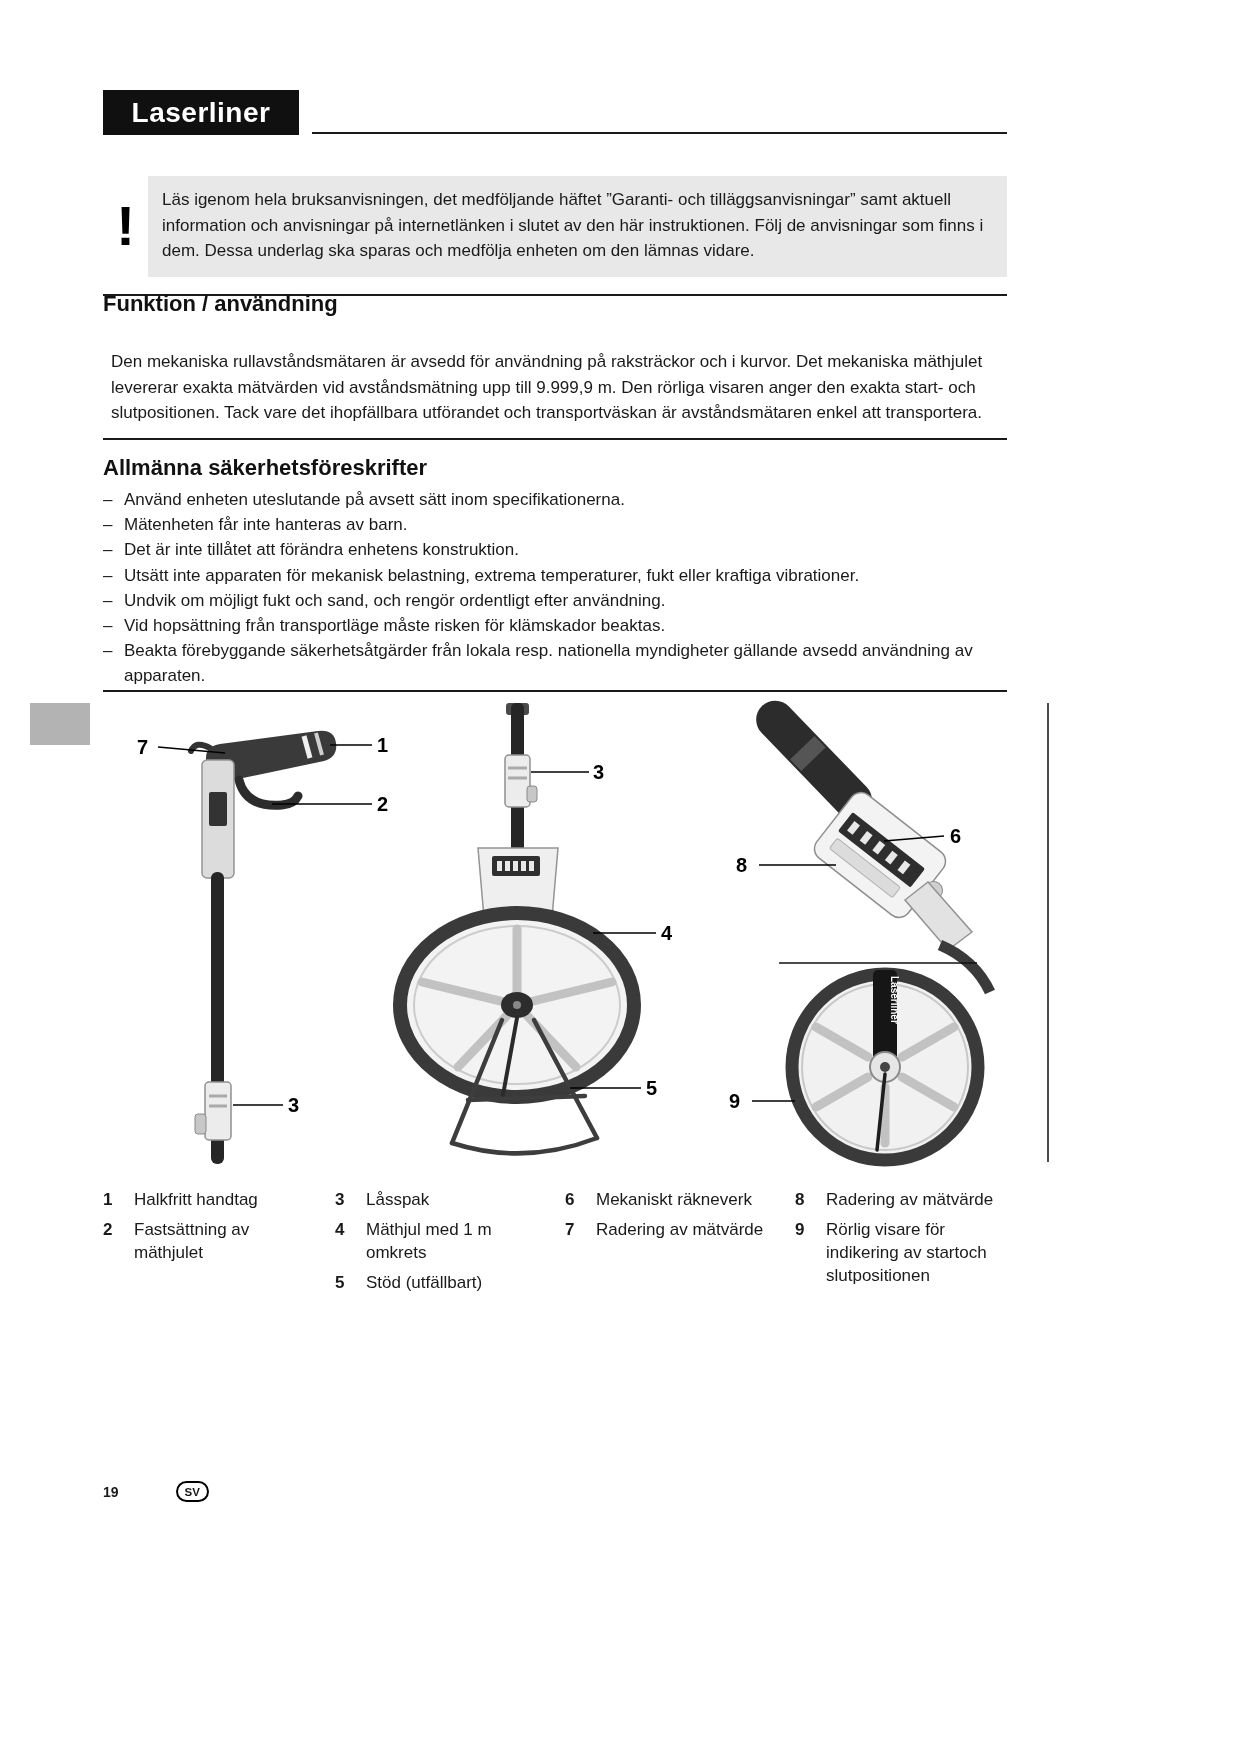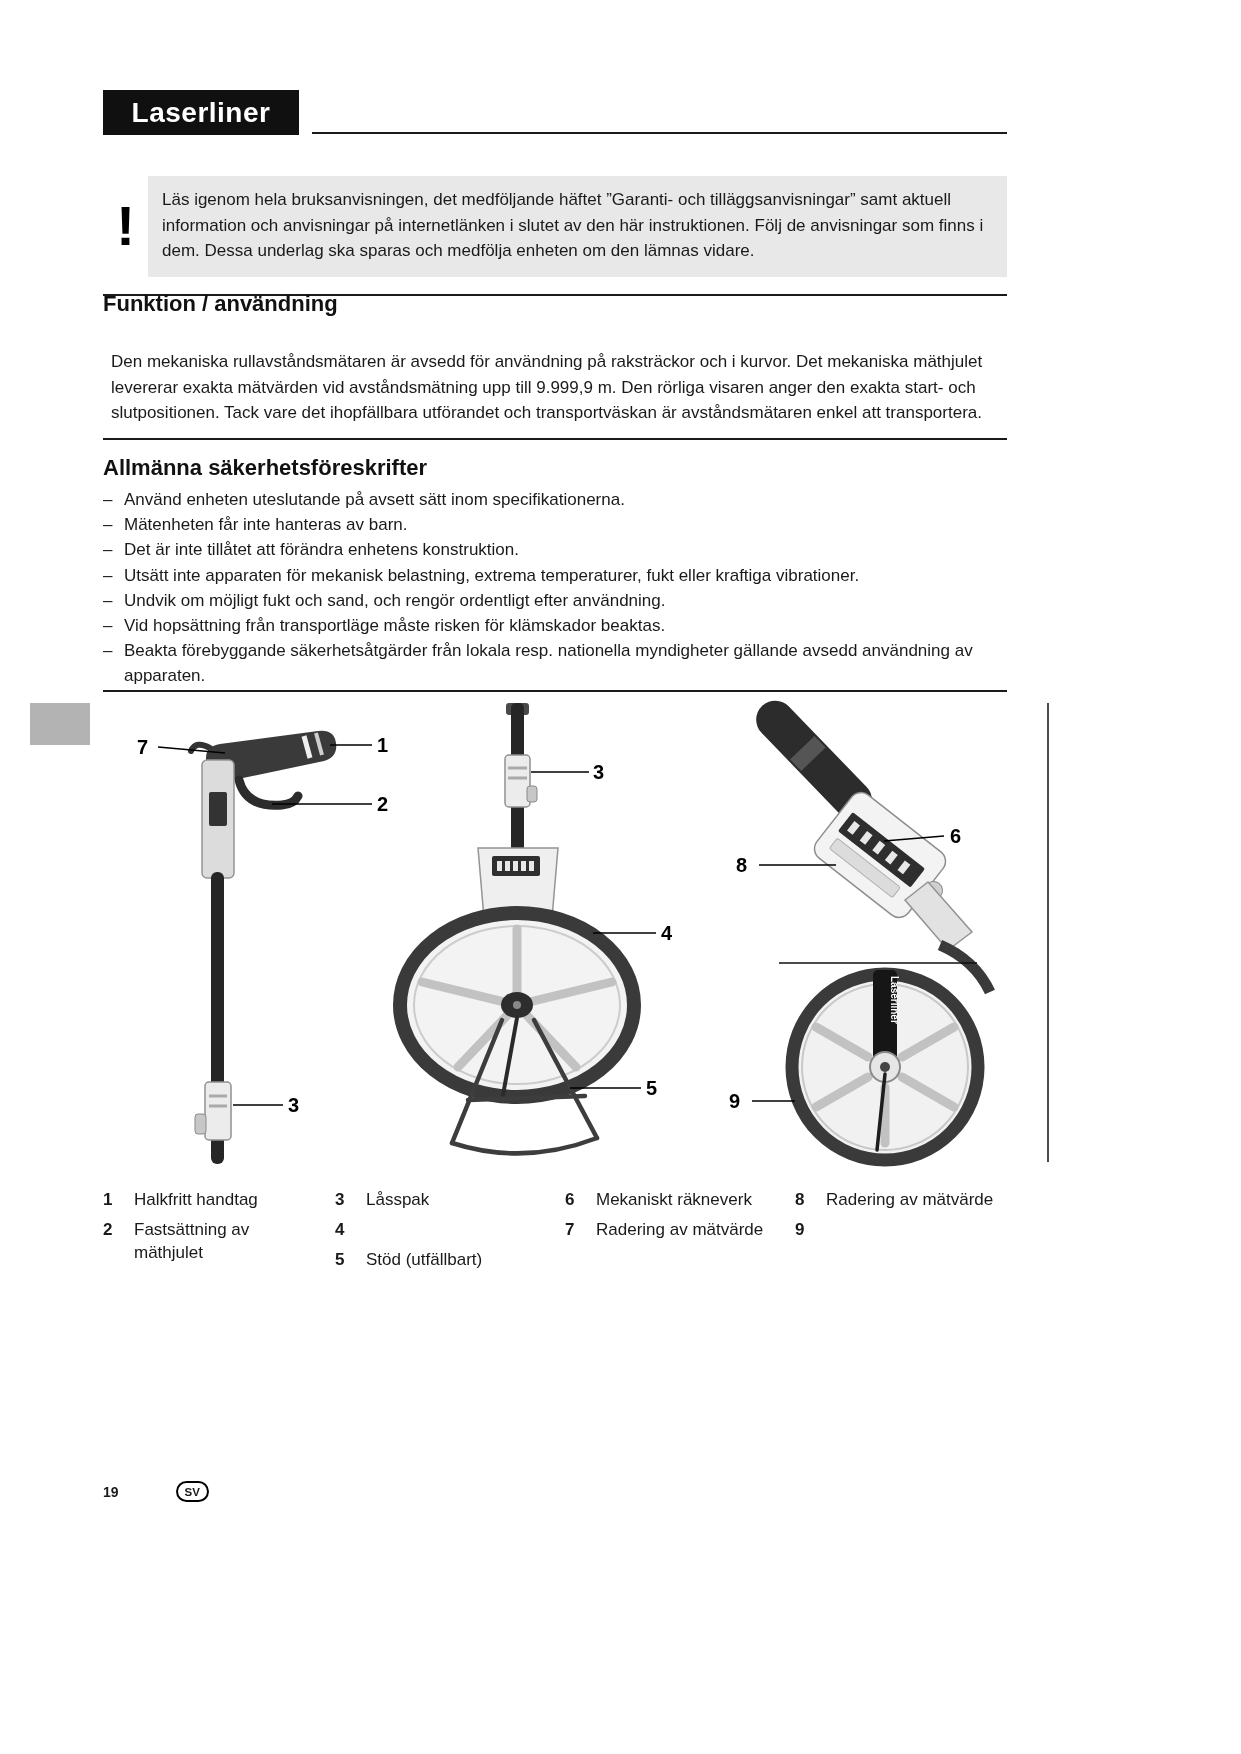--- a/index.html
+++ b/index.html
@@ -238,20 +238,21 @@
         <span class="llabel">Fastsättning av mäthjulet</span>
       </div>
     </div>
     <div class="lcol lcol2">
       <div class="litem">
         <span class="lnum">3</span>
         <span class="llabel">Låsspak</span>
       </div>
       <div class="litem">
         <span class="lnum">4</span>
+        <span class="llabel">Mäthjul med 1 m omkrets</span>
       </div>
       <div class="litem">
         <span class="lnum">5</span>
         <span class="llabel">Stöd (utfällbart)</span>
       </div>
     </div>
     <div class="lcol lcol3">
       <div class="litem">
         <span class="lnum">6</span>
         <span class="llabel">Mekaniskt räkneverk</span>
@@ -261,20 +262,21 @@
         <span class="llabel">Radering av mätvärde</span>
       </div>
     </div>
     <div class="lcol lcol4">
       <div class="litem">
         <span class="lnum">8</span>
         <span class="llabel">Radering av mätvärde</span>
       </div>
       <div class="litem">
         <span class="lnum">9</span>
+        <span class="llabel">Rörlig visare för indikering av startoch slutpositionen</span>
       </div>
     </div>
   </div>
 
   <div class="footer">
     <span class="pagenum">19</span>
     <span class="langbadge">SV</span>
   </div>
 
 </div>

